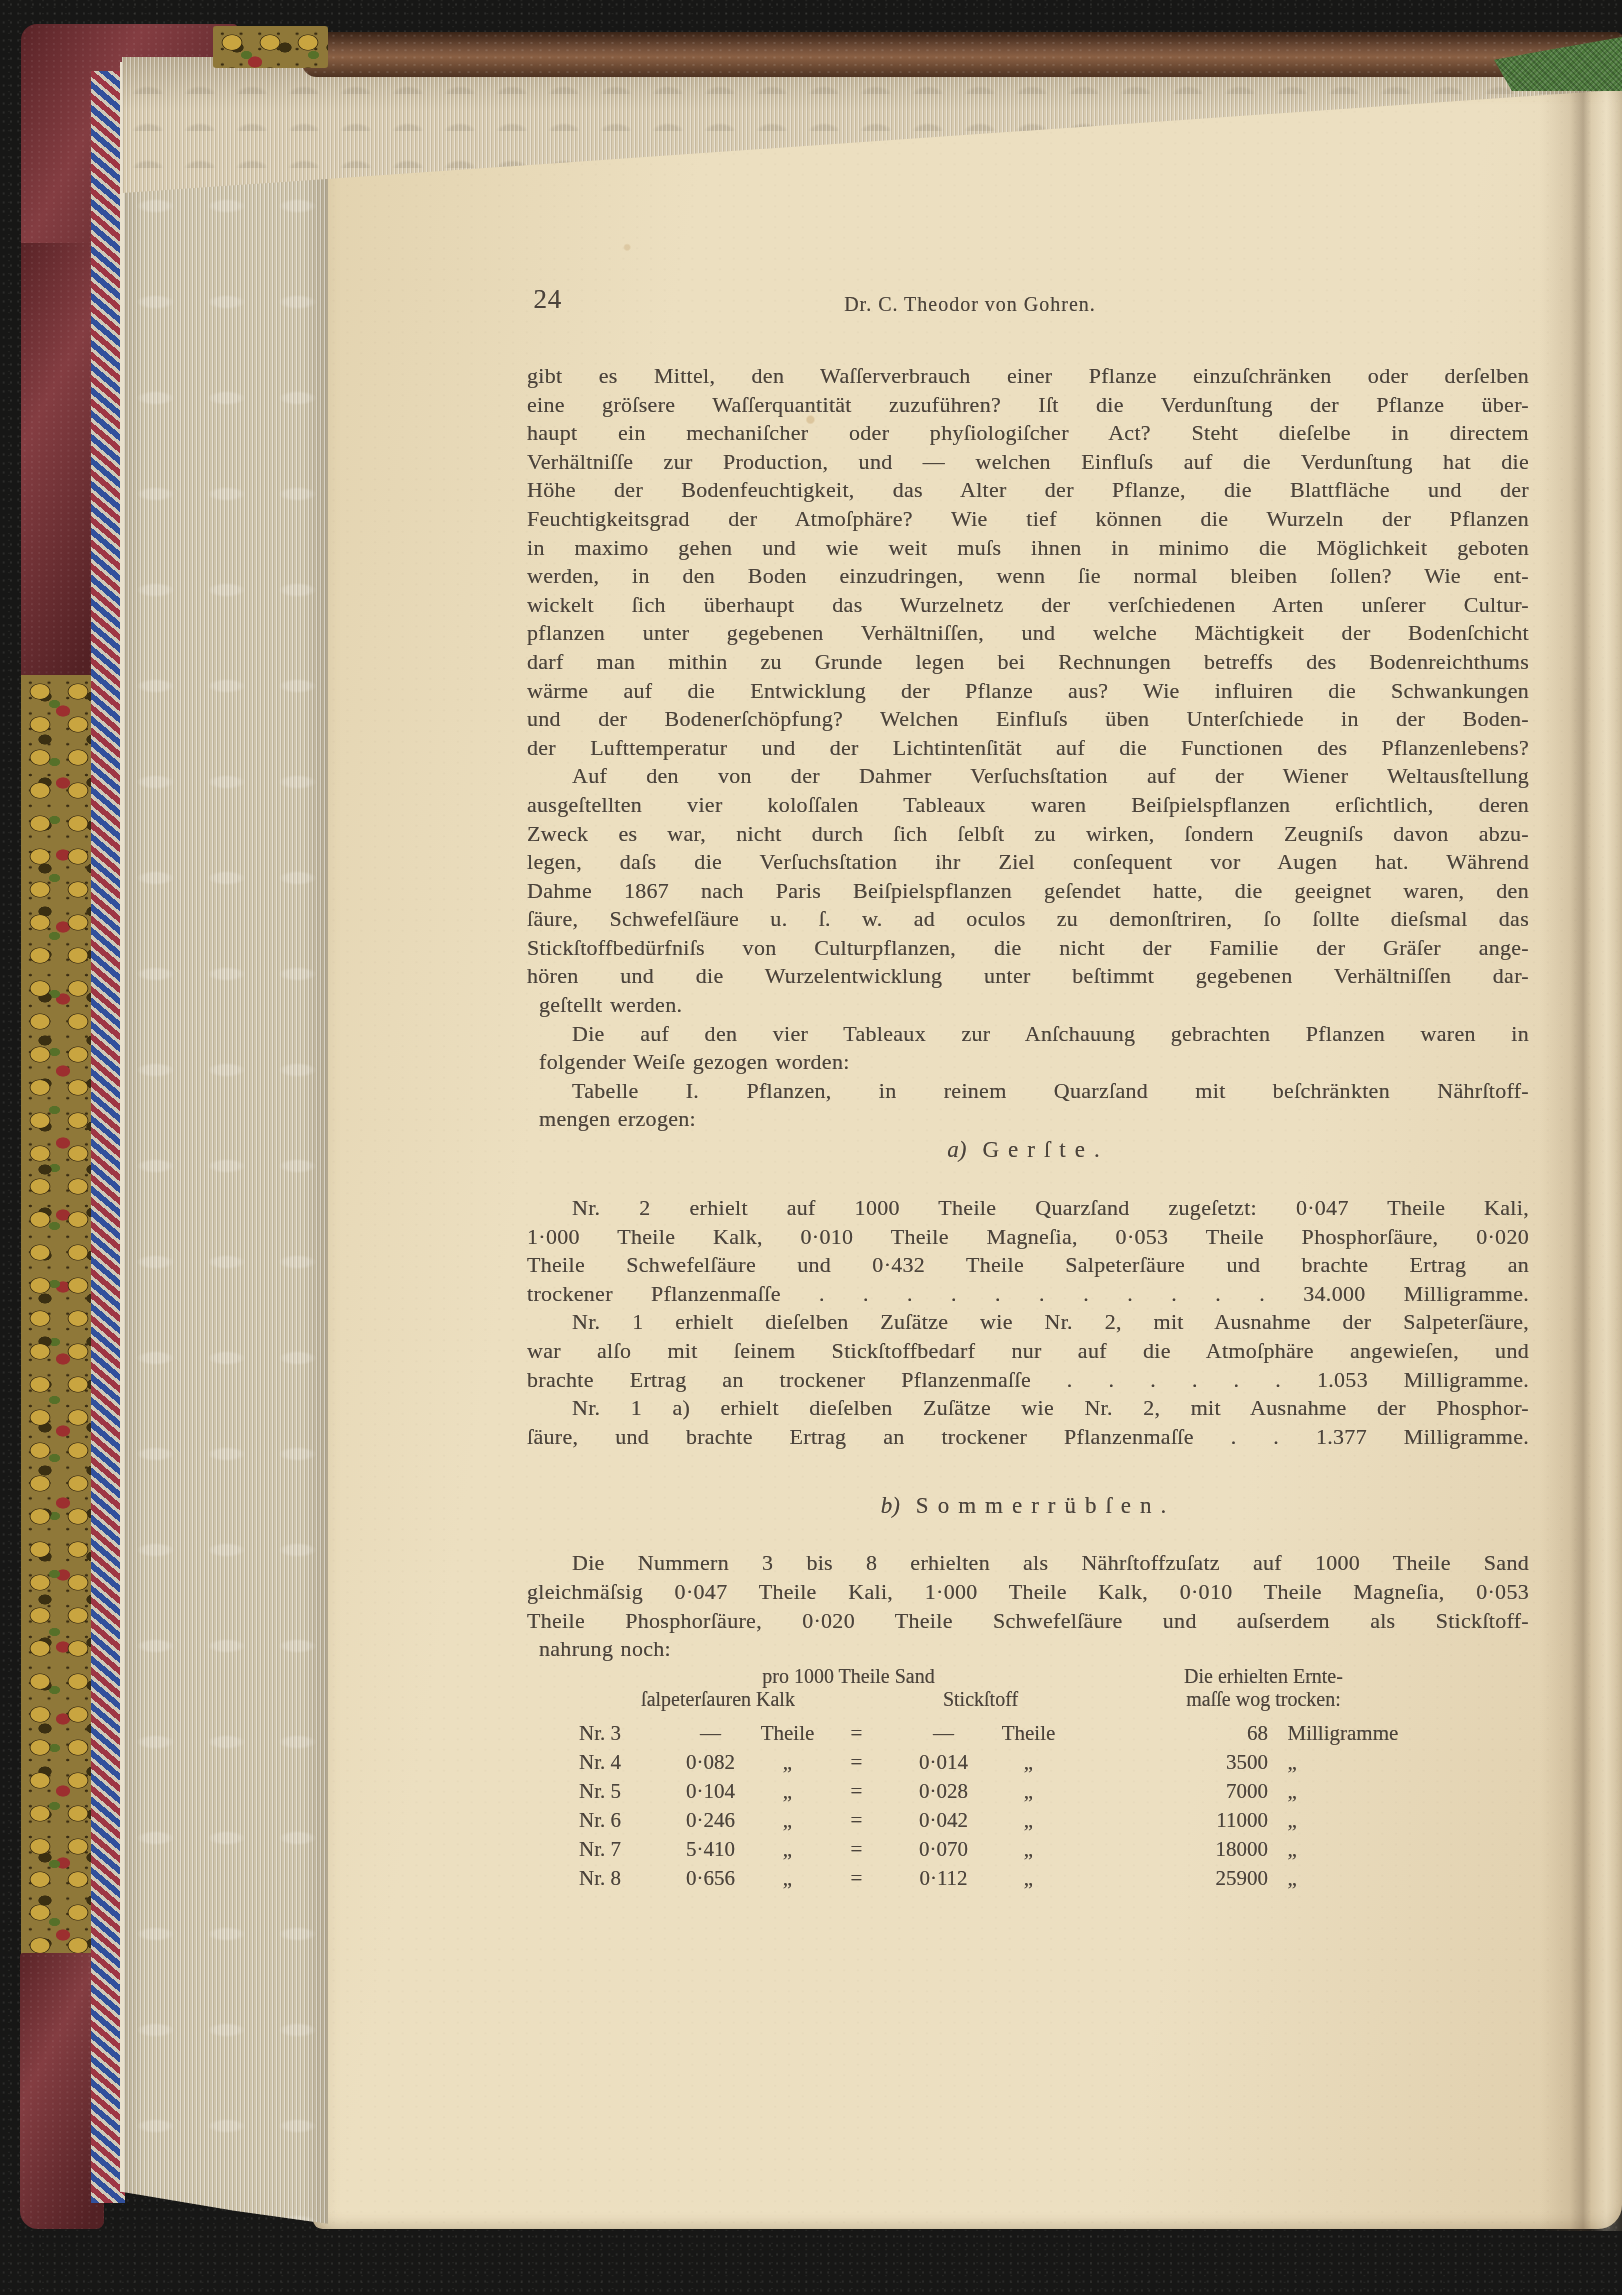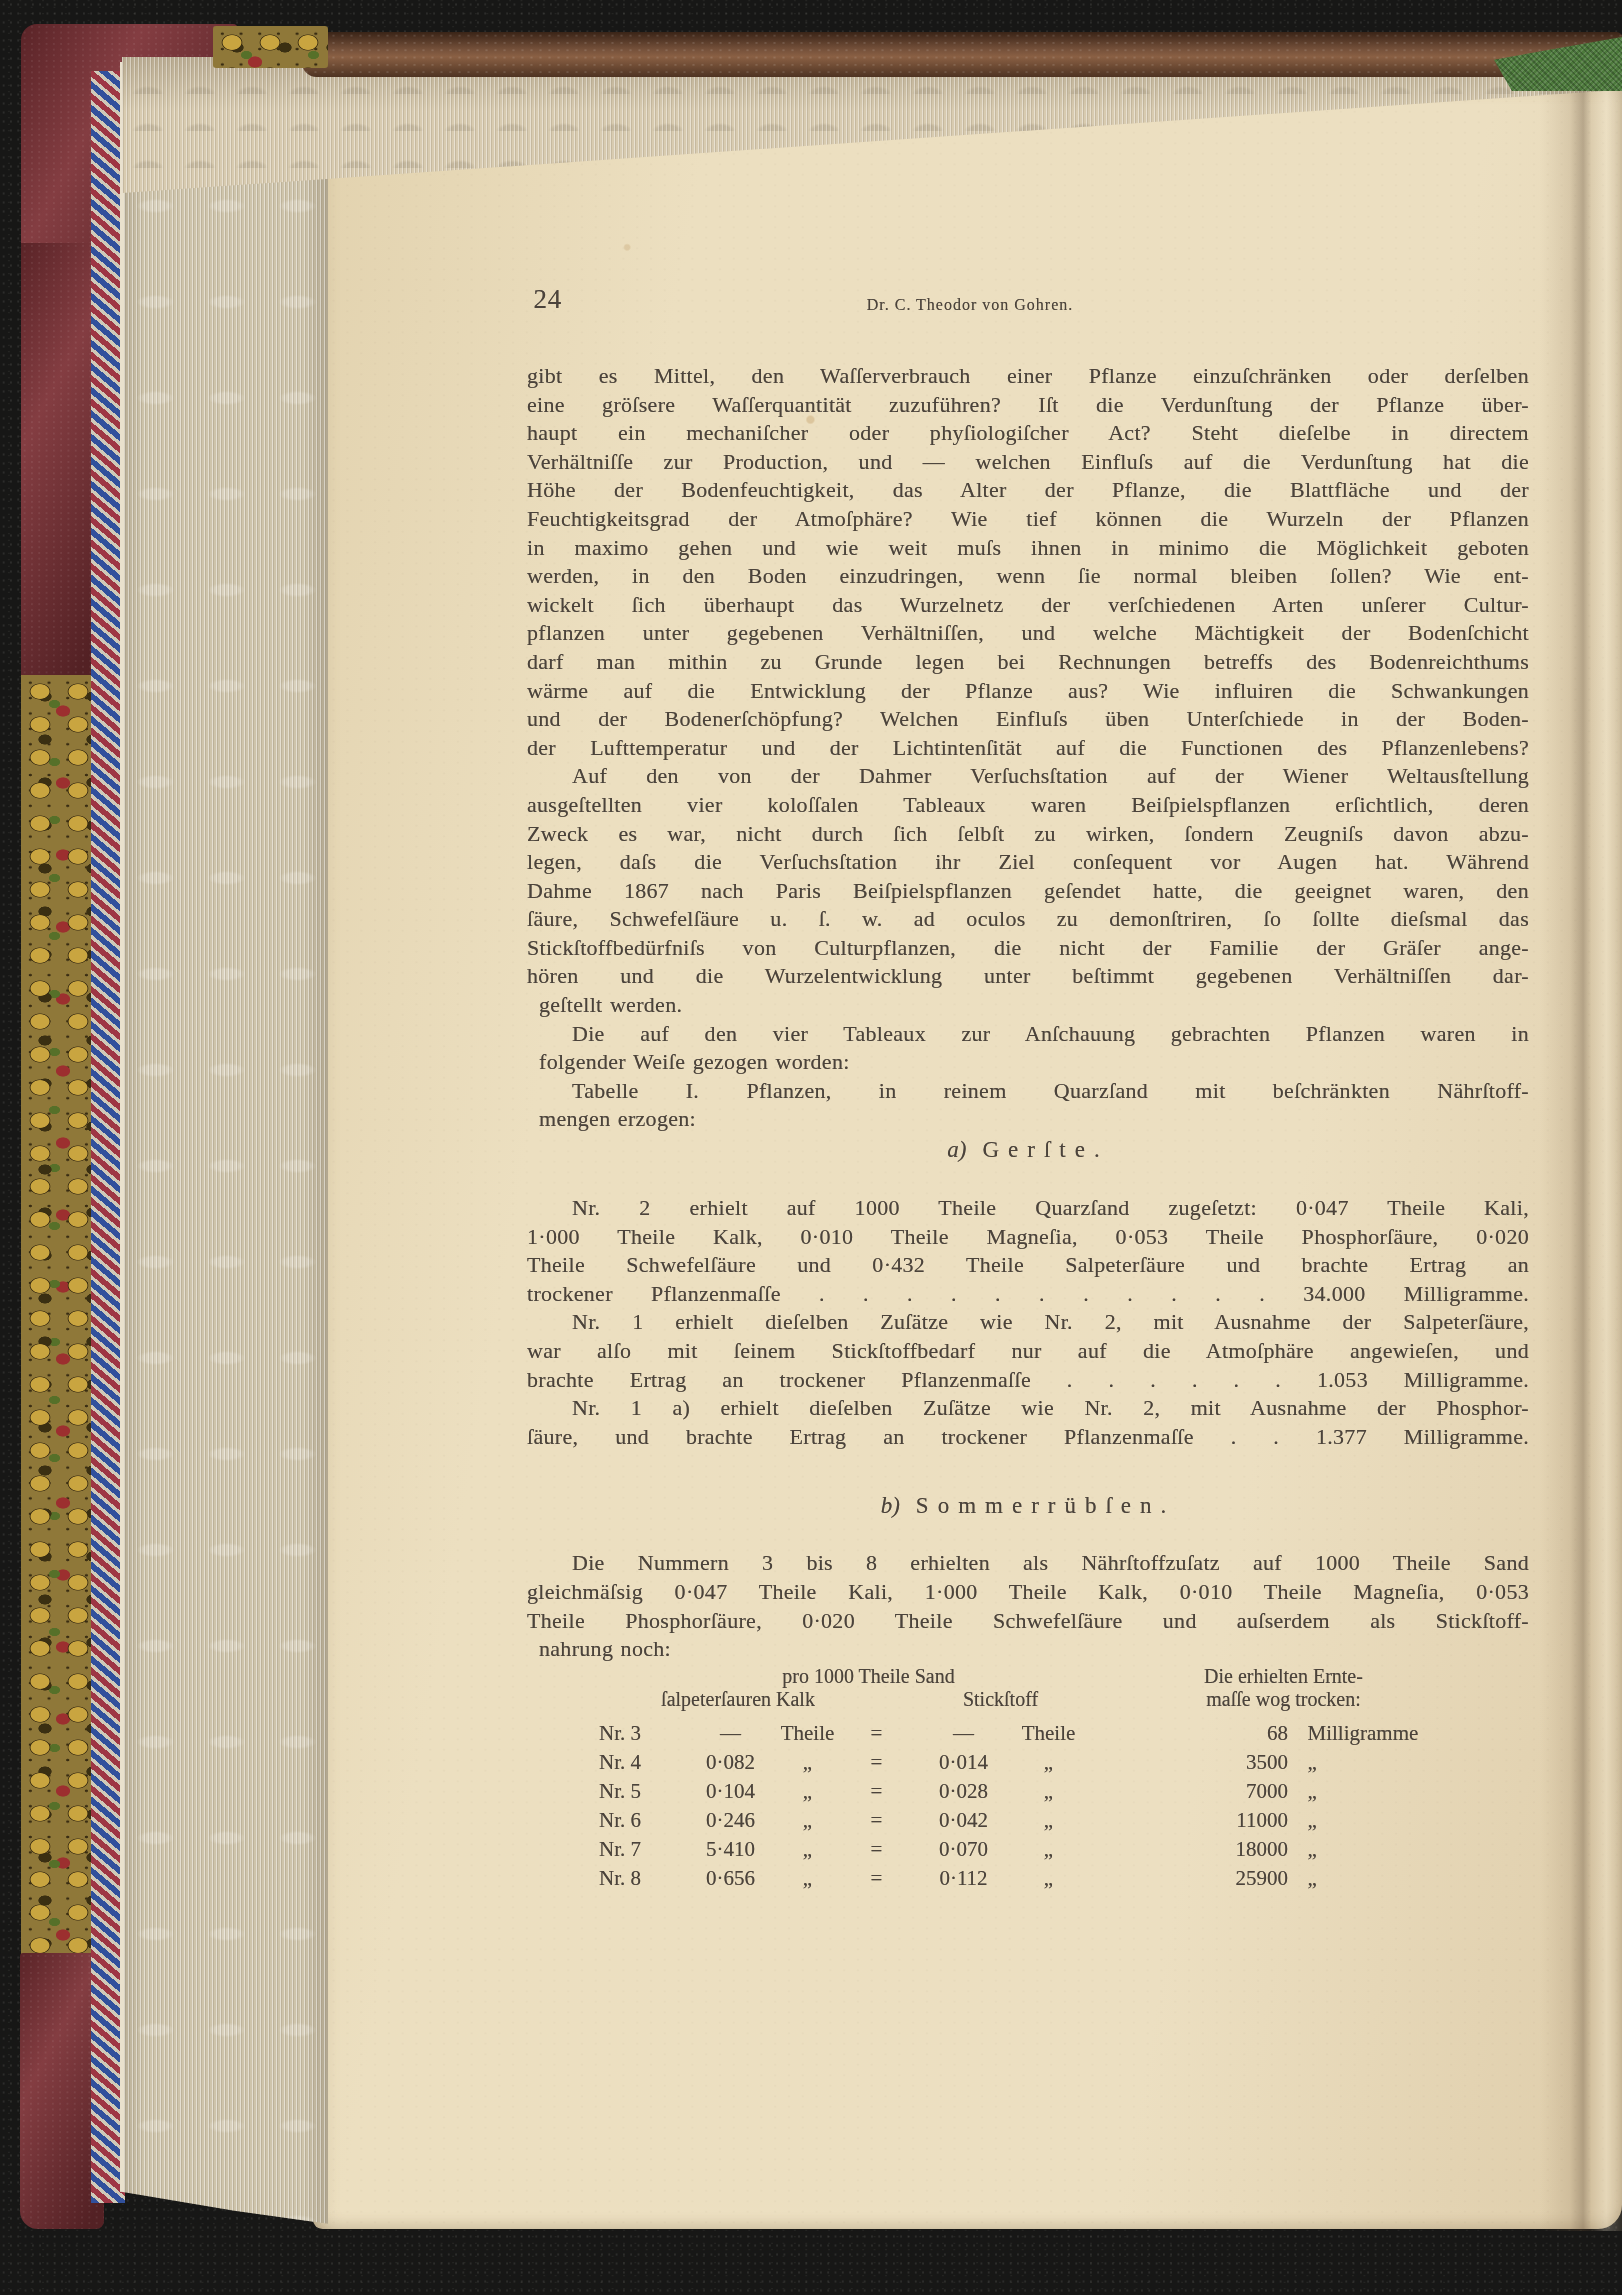--- a/index.html
+++ b/index.html
@@ -68,32 +68,32 @@
       radial-gradient(ellipse 24px 12px at 50% 100%, rgba(148,136,114,.30) 0 45%, transparent 68%),
       linear-gradient(180deg,rgba(110,95,72,.30),transparent 40%);
     background-size:100% 100%,52px 37px,100% 100%;}
   #gutter{position:absolute;left:1540px;top:75px;width:83px;height:2156px;z-index:6;pointer-events:none;
     background:linear-gradient(90deg,transparent 0,rgba(125,100,70,.16) 36%,rgba(84,63,42,.34) 52%,rgba(125,100,70,.12) 62%,rgba(243,235,214,.28) 80%,rgba(150,130,100,.18) 100%);}
   
   #text-column{position:absolute;left:527px;top:290px;width:1002px;z-index:8;color:#4b433b;
     font-size:22px;text-shadow:0 0 0.6px rgba(75,67,60,.55);}
   .runhead{position:relative;height:29px;line-height:29px;margin-bottom:43px;}
   .pagenum{position:absolute;left:6.5px;top:-4.9px;font-size:27px;letter-spacing:0.8px;}
-  .runtitle{position:absolute;left:calc(50% - 58px);transform:translateX(-50%);font-size:16px;letter-spacing:1px;white-space:nowrap;}
+  .runtitle{position:absolute;left:calc(50% - 58px);transform:translateX(-50%);font-size:20px;letter-spacing:1px;white-space:nowrap;}
   .para{margin:0;}
   .tline{height:28.6px;line-height:28.6px;text-align:justify;text-align-last:justify;word-spacing:1.6px;letter-spacing:0.3px;white-space:nowrap_off;}
   .tline.indent{padding-left:45px;}
   .tline.open-end{text-align-last:left;margin-left:12px;}
   .heading{height:32px;line-height:32px;text-align:center;}
   #b4{margin:0 0 28px;}
   #b8{margin:39px 0 27px;}
   .hlabel{font-style:italic;margin-right:16px;font-size:23px;}
   .htext{letter-spacing:9px;font-size:23px;}
   
-  .ttable{margin-left:72px;margin-top:1.6px;font-size:21px;}
+  .ttable{margin-left:52px;margin-top:1.6px;font-size:21px;}
   .trow{display:grid;grid-template-columns:85px 93px 61px 77px 97px 73px 203px 154px;align-items:baseline;}
   .thead,.thead2{height:23px;line-height:23px;font-size:20px;}
   .thead2{margin-bottom:8px;}
   .tdata{height:29px;line-height:29px;}
   .th-main{grid-column:2/7;text-align:center;transform:translateX(-16px);}
   .th-right{grid-column:7/9;text-align:center;transform:translateX(20px);}
   .th-a{grid-column:2/4;text-align:center;transform:translateX(-23px);}
   .th-b{grid-column:5/6;text-align:center;transform:translateX(37px);}
   .th-r2{grid-column:7/9;text-align:center;transform:translateX(20px);}
   .c-nr{text-align:left;}

